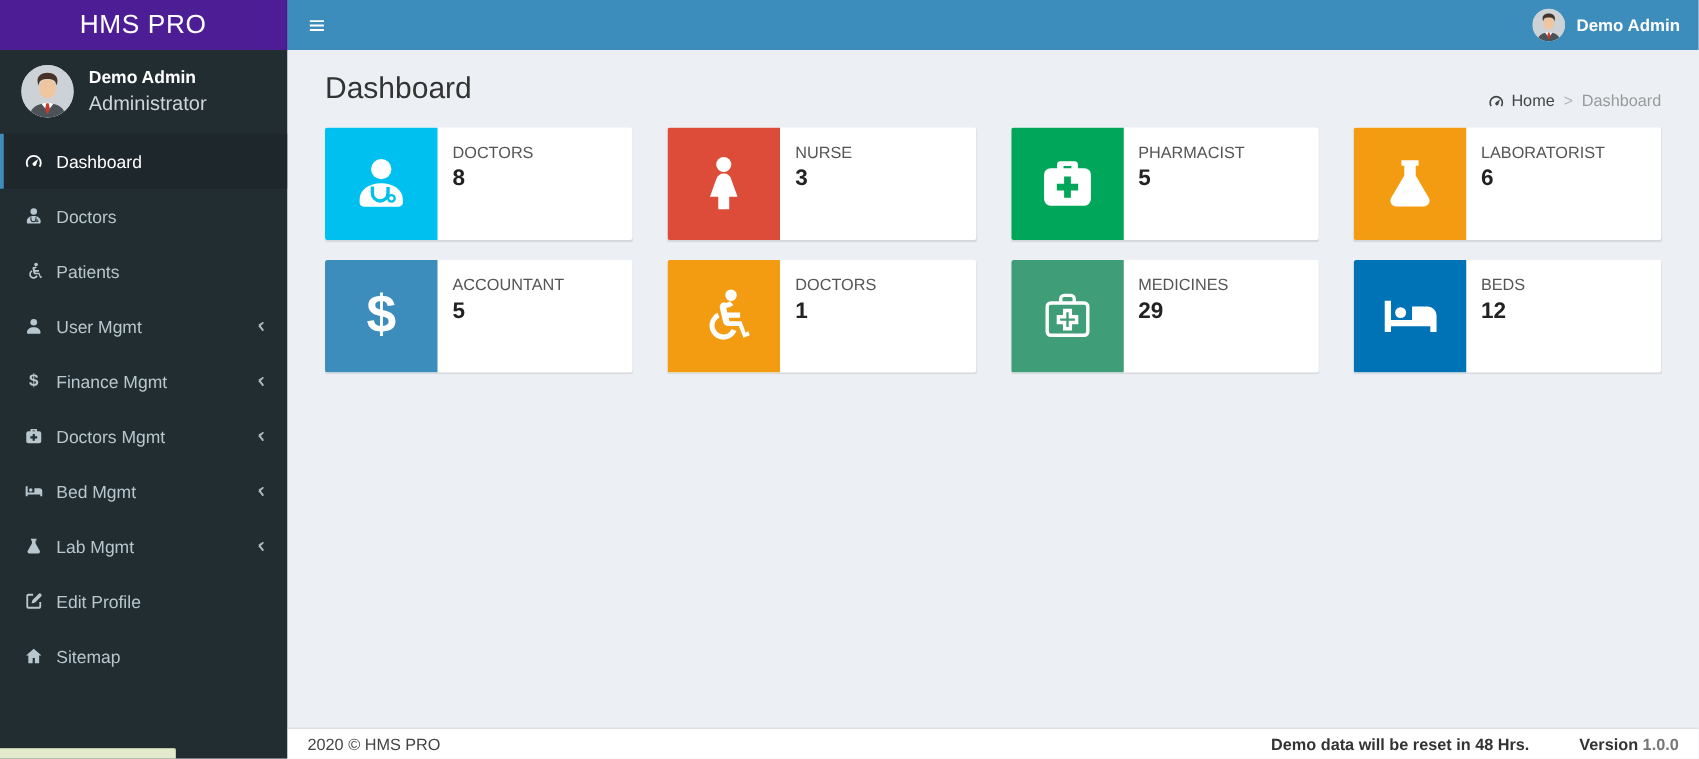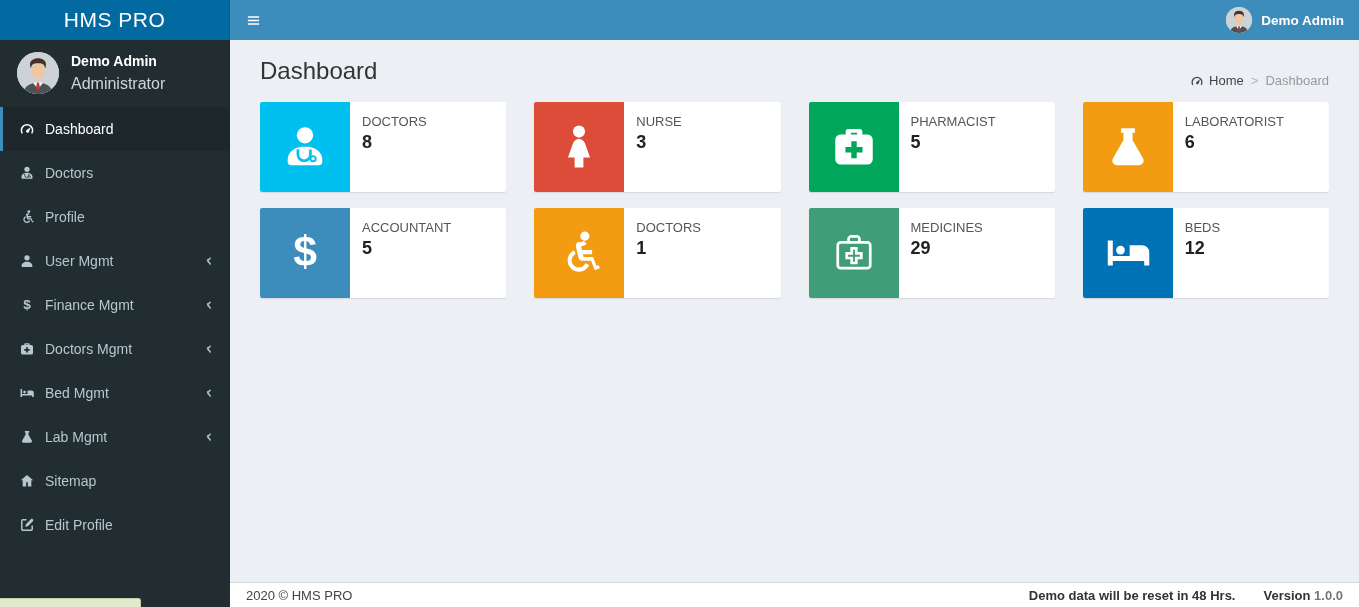--- a/index.html
+++ b/index.html
@@ -6,21 +6,21 @@
   html,body { margin:0; padding:0; }
   body {
     width:1359px; height:607px; overflow:hidden; position:relative;
     font-family:"Liberation Sans", sans-serif; background:#ecf0f5;
   }
   .app { display:flex; width:100%; height:100%; }
 
   
   .sidebar { width:230px; flex:0 0 230px; background:#222d32; display:flex; flex-direction:column; }
   .logo {
-    height:40px; background:#0369a1; color:#fff; display:flex; align-items:center; justify-content:center;
+    height:40px; background:#4c1d95; color:#fff; display:flex; align-items:center; justify-content:center;
     font-size:21px; letter-spacing:.5px; cursor:pointer; border-right:1px solid rgba(0,0,0,.08);
   }
   .profile { display:flex; align-items:center; gap:12px; padding:12px 12px 13px 17px; }
   .avatar { width:42px; height:42px; border-radius:50%; overflow:hidden; flex:0 0 auto; background:#cdd2d6; }
   .avatar svg { width:100%; height:100%; display:block; }
   .avatar.sm { width:26px; height:26px; }
   .pname { color:#fff; font-weight:bold; font-size:14px; margin-bottom:6px; }
   .prole { color:#cdd5da; font-size:16px; }
 
   .menu { display:flex; flex-direction:column; }
@@ -61,21 +61,21 @@
   .card-body { padding:12px 12px 0; min-width:0; }
   .card-label { font-size:13px; color:#555; white-space:nowrap; }
   .card-value { font-size:18px; font-weight:bold; color:#222; margin-top:3px; }
 
   .footer {
     height:25px; background:#fff; border-top:1px solid #d2d6de;
     display:flex; align-items:center; justify-content:space-between;
     padding:0 16px; font-size:13px; color:#444;
   }
   .fright { display:flex; align-items:center; gap:28px; }
-  .fright b { color:#333; }
+  .fright b { color:#333;margin-left:12px; }
   .ver-val { color:#777; font-weight:700; }
 
   .status-tooltip {
     position:absolute; left:0; bottom:0; width:141px; height:9px;
     background:#e3e9cd; border-top:1px solid #c3cba4; border-right:1px solid #c3cba4;
     border-top-right-radius:3px; z-index:20;
   }
 </style>
 </head>
 <body>
@@ -124,21 +124,21 @@
           <span class="mi-label">Doctors</span>
         </a>
         <a class="menu-item">
           <span class="mi-icon">
             <svg viewBox="0 0 24 24" fill="currentColor">
               <circle cx="14.8" cy="3.9" r="2.2"></circle>
               <path d="M12 6.6c-1 .2-1.7 1.2-1.5 2.2l1.3 5.6c.2.7.9 1.3 1.7 1.3h4.3l1.8 4.6 2.4-1-.6-1.5-1 .4-1.6-4.3h-4.6l-.3-1.3h4.4v-2h-4.9l-.4-1.8c1-.1 2-.5 2.7-1.1l-1.4-1.6c-.6.6-1.5 1-2.3.5z"></path>
               <path d="M9.6 10.7a5.4 5.4 0 1 0 7.3 7l-1.9-.8a3.4 3.4 0 1 1-4.6-4.4l-.8-1.8z"></path>
             </svg>
           </span>
-          <span class="mi-label">Profile</span>
+          <span class="mi-label">Patients</span>
         </a>
         <a class="menu-item">
           <span class="mi-icon">
             <svg viewBox="0 0 24 24" fill="currentColor">
               <circle cx="12" cy="7.2" r="4"></circle>
               <path d="M12 13.2c-4.7 0-8.1 2.5-8.1 6v.6c0 .7.6 1.2 1.2 1.2h13.8c.7 0 1.2-.5 1.2-1.2v-.6c0-3.5-3.4-6-8.1-6z"></path>
             </svg>
           </span>
           <span class="mi-label">User Mgmt</span>
           <span class="mi-chev">
@@ -202,33 +202,33 @@
           <span class="mi-chev">
             <svg viewBox="0 0 24 24" fill="none" stroke="currentColor" stroke-width="2.6" stroke-linecap="round">
               <path d="M14.5 6.5 9 12l5.5 17.5" transform="scale(1,0.55) translate(0,5)"></path>
               <path d="M14.5 6.5 9 12l5.5 5.5"></path>
             </svg>
           </span>
         </a>
         <a class="menu-item">
           <span class="mi-icon">
             <svg viewBox="0 0 24 24" fill="currentColor">
-              <path d="M12 3.1 2.7 11h2.8v9.4h5.2V14h2.6v6.4h5.2V11h2.8L12 3.1z"></path>
-            </svg>
-          </span>
-          <span class="mi-label">Sitemap</span>
-        </a>
-        <a class="menu-item">
-          <span class="mi-icon">
-            <svg viewBox="0 0 24 24" fill="currentColor">
               <path d="M20.8 3.2a2.1 2.1 0 0 0-3 0l-7.5 7.5-.9 3.9 3.9-.9 7.5-7.5a2.1 2.1 0 0 0 0-3z"></path>
               <path d="M18.7 12.9v5.2c0 .3-.3.6-.6.6H5.9a.6.6 0 0 1-.6-.6V5.9c0-.3.3-.6.6-.6h5.3V3.1H5.5A2.4 2.4 0 0 0 3.1 5.5v13a2.4 2.4 0 0 0 2.4 2.4h13a2.4 2.4 0 0 0 2.4-2.4v-5.6h-2.2z"></path>
             </svg>
           </span>
           <span class="mi-label">Edit Profile</span>
+        </a>
+        <a class="menu-item">
+          <span class="mi-icon">
+            <svg viewBox="0 0 24 24" fill="currentColor">
+              <path d="M12 3.1 2.7 11h2.8v9.4h5.2V14h2.6v6.4h5.2V11h2.8L12 3.1z"></path>
+            </svg>
+          </span>
+          <span class="mi-label">Sitemap</span>
         </a>
       </nav>
   </aside>
 
   <div class="main">
 
     <header class="topbar">
       <button class="hamburger">
         <span style="display:inline-flex;width:15px;height:15px;">
             <svg viewBox="0 0 24 24" fill="currentColor">

